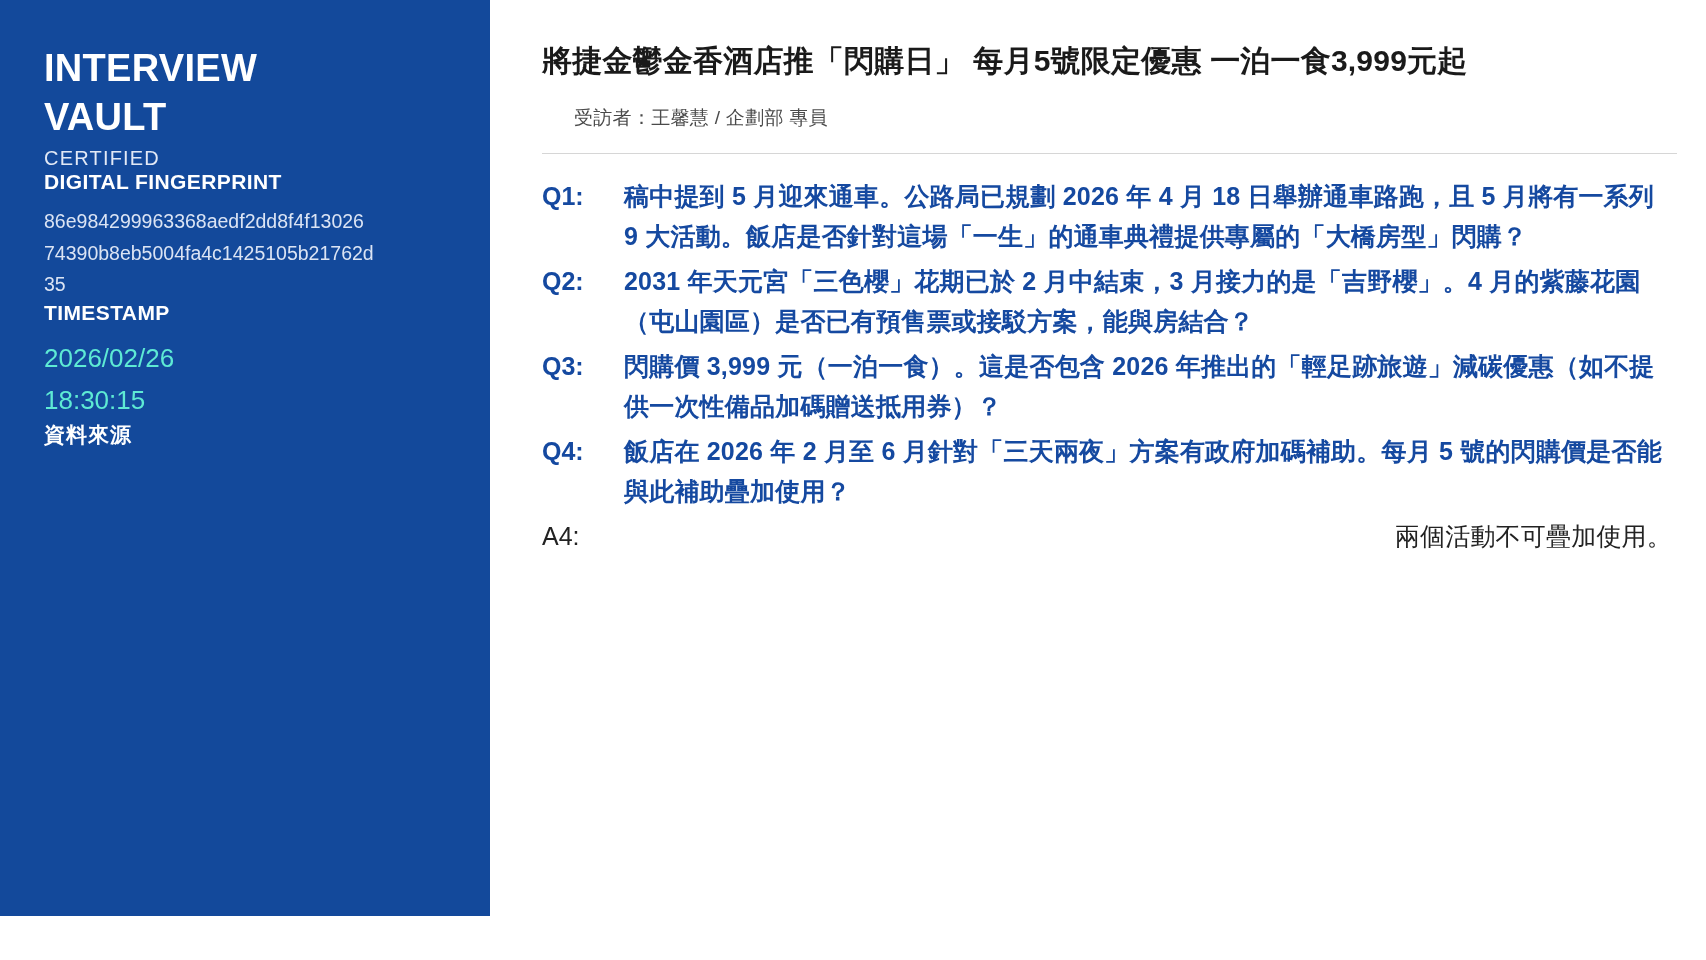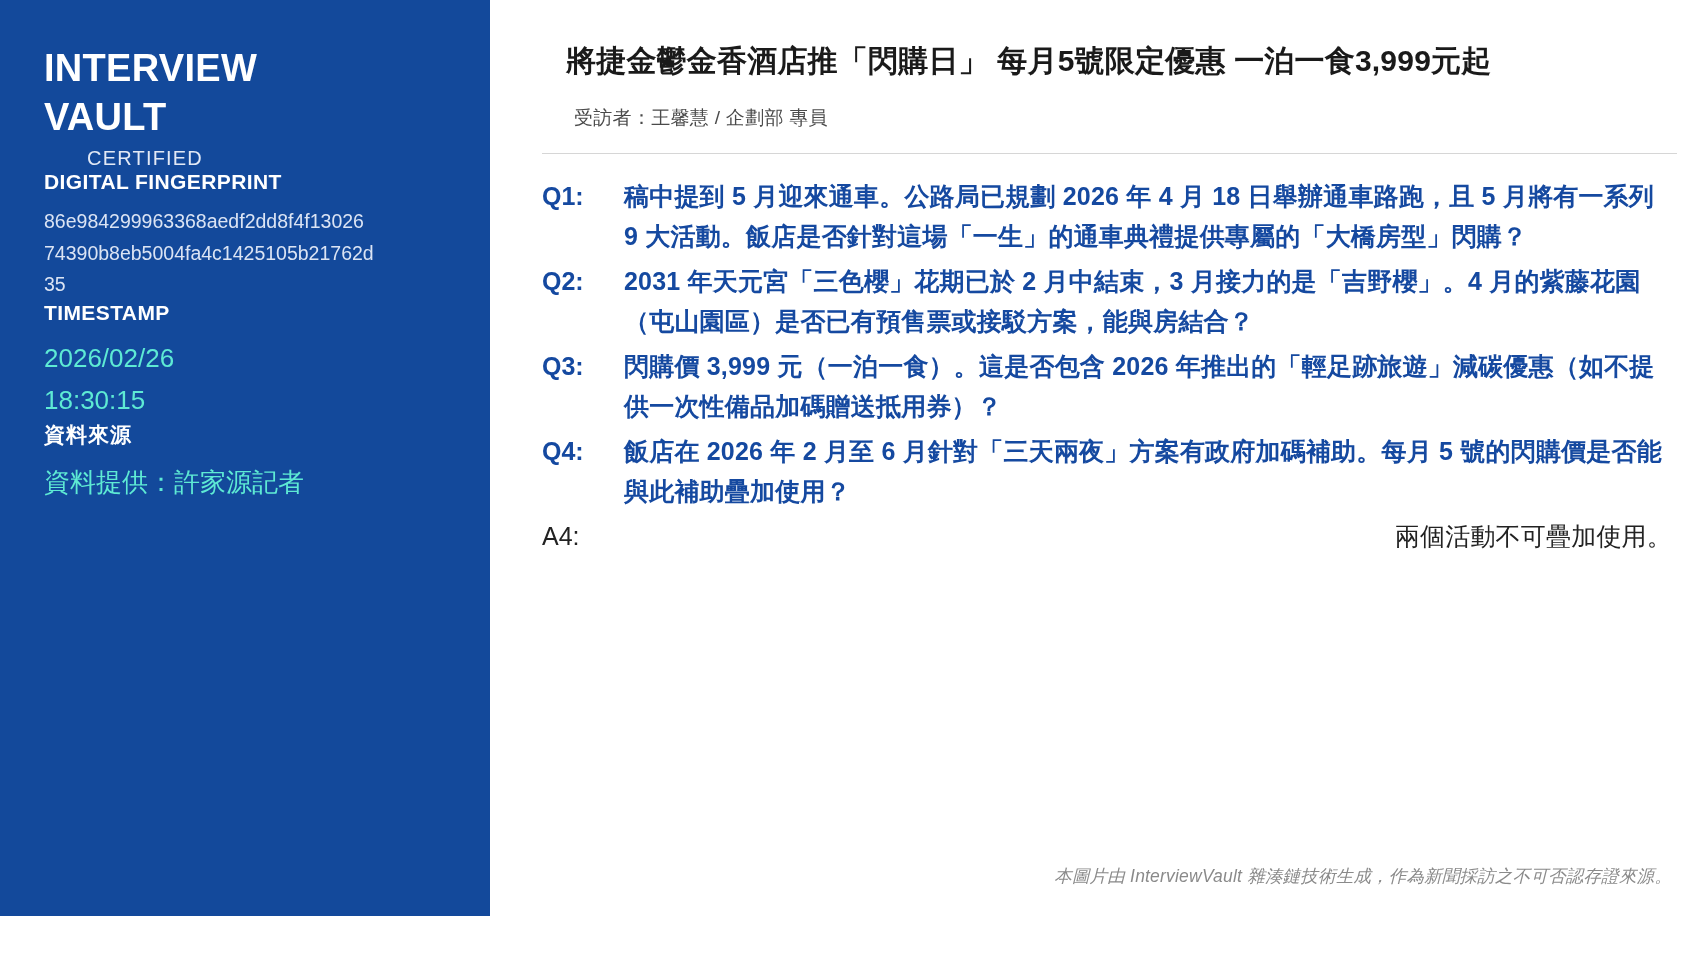--- a/index.html
+++ b/index.html
@@ -29,21 +29,20 @@
     font-size: 38px;
     font-weight: bold;
     line-height: 1.28;
     letter-spacing: 0.3px;
   }
   .brand-sub {
     margin-top: 6px;
     font-size: 20px;
     letter-spacing: 1.2px;
     color: #e2e9f6;
-    margin-left: 43px;
   }
   .section {
   }
   .section-title {
     font-size: 21px;
     font-weight: bold;
     letter-spacing: 0.4px;
     margin-bottom: 12px;
   }
   .section-title.zh { letter-spacing: 1px; }
@@ -68,21 +67,20 @@
     padding: 40px 34px 0 52px;
     overflow: hidden;
   }
   .doc-title {
     font-size: 30px;
     font-weight: bold;
     color: #1a1a1a;
     line-height: 1.42;
     letter-spacing: 0.2px;
     max-width: 1090px;
-    margin-left: 24px;
   }
   .interviewee {
     margin-top: 22px;
     font-size: 19px;
     color: #4a4a4a;
     letter-spacing: 0.3px;
     margin-left: 32px;
   }
   .divider {
     margin-top: 22px;
@@ -154,21 +152,20 @@
     </div>
 
     <div class="section">
       <div class="section-title">TIMESTAMP</div>
       <div class="plain-block">2026/02/26</div>
       <div class="plain-block">18:30:15</div>
     </div>
 
     <div class="section">
       <div class="section-title zh">資料來源</div>
-      <div class="plain-block">資料提供：許家源記者</div>
     </div>
   </aside>
 
   <main class="main">
     <h1 class="doc-title">將捷金鬱金香酒店推「閃購日」 每月5號限定優惠 一泊一食3,999元起</h1>
     <div class="interviewee">受訪者：王馨慧 / 企劃部 專員</div>
     <div class="divider"></div>
 
     <div class="qa-list">
       <div class="qa-row">
@@ -186,16 +183,15 @@
       <div class="qa-row">
         <div class="qa-label">Q4:</div>
         <div class="qa-text wrap">飯店在 2026 年 2 月至 6 月針對「三天兩夜」方案有政府加碼補助。每月 5 號的閃購價是否能與此補助疊加使用？</div>
       </div>
       <div class="qa-row answer">
         <div class="qa-label">A4:</div>
         <div class="qa-text wrap">兩個活動不可疊加使用。</div>
       </div>
     </div>
 
-    <div class="footer-note">本圖片由 InterviewVault 雜湊鏈技術生成，作為新聞採訪之不可否認存證來源。</div>
   </main>
 
 </div>
 
 </body></html>

